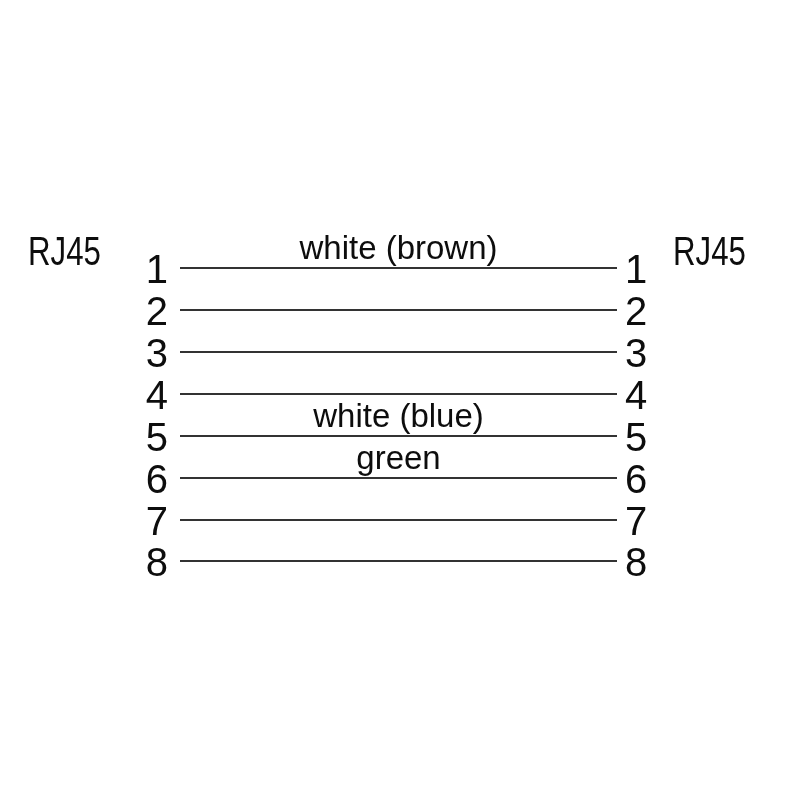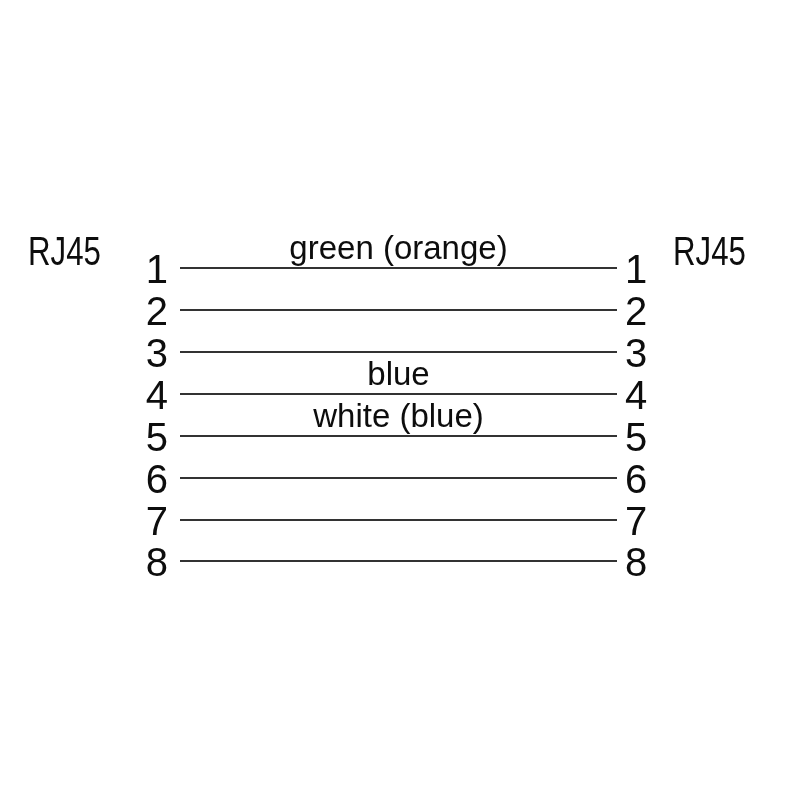--- a/index.html
+++ b/index.html
@@ -65,53 +65,53 @@
 <body>
 
 <div id="canvas" style="--line-color: #333333; --text-color: #0d0d0d;">
 
   <div class="connector-label connector-left">RJ45</div>
 
   <div class="connector-label connector-right">RJ45</div>
 
   <div class="wire-row" style="top:231px">
     <span class="pin pin-left">1</span>
-    <span class="wire-label">green (orange)</span>
+    <span class="wire-label">white (brown)</span>
     <div class="wire-line"></div>
     <span class="pin pin-right">1</span>
   </div>
 
   <div class="wire-row" style="top:273px">
     <span class="pin pin-left">2</span>
     <div class="wire-line"></div>
     <span class="pin pin-right">2</span>
   </div>
 
   <div class="wire-row" style="top:315px">
     <span class="pin pin-left">3</span>
     <div class="wire-line"></div>
     <span class="pin pin-right">3</span>
   </div>
 
   <div class="wire-row" style="top:357px">
     <span class="pin pin-left">4</span>
-    <span class="wire-label">blue</span>
     <div class="wire-line"></div>
     <span class="pin pin-right">4</span>
   </div>
 
   <div class="wire-row" style="top:399px">
     <span class="pin pin-left">5</span>
     <span class="wire-label">white (blue)</span>
     <div class="wire-line"></div>
     <span class="pin pin-right">5</span>
   </div>
 
   <div class="wire-row" style="top:441px">
     <span class="pin pin-left">6</span>
+    <span class="wire-label">green</span>
     <div class="wire-line"></div>
     <span class="pin pin-right">6</span>
   </div>
 
   <div class="wire-row" style="top:483px">
     <span class="pin pin-left">7</span>
     <div class="wire-line"></div>
     <span class="pin pin-right">7</span>
   </div>
 

